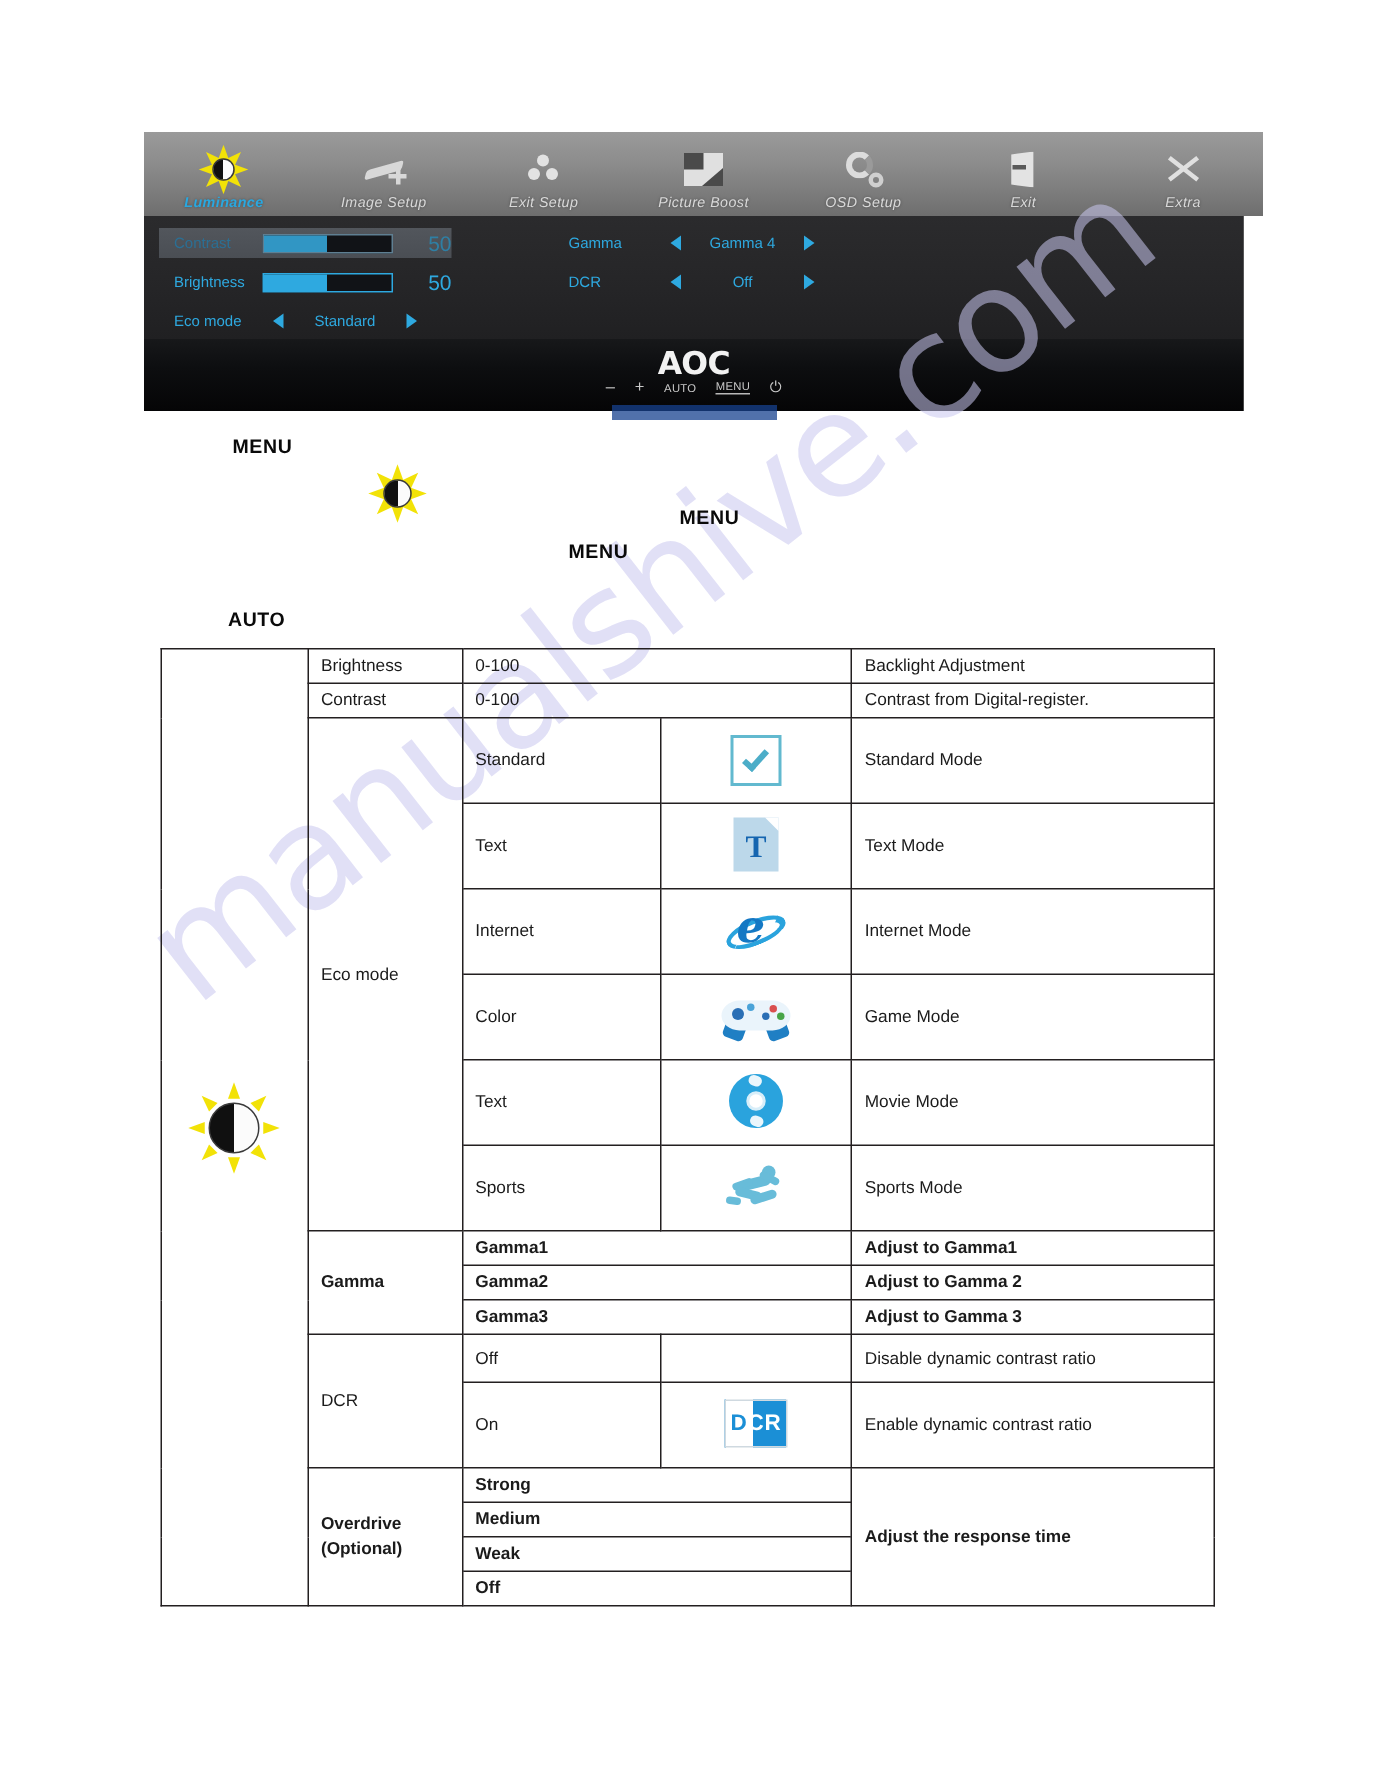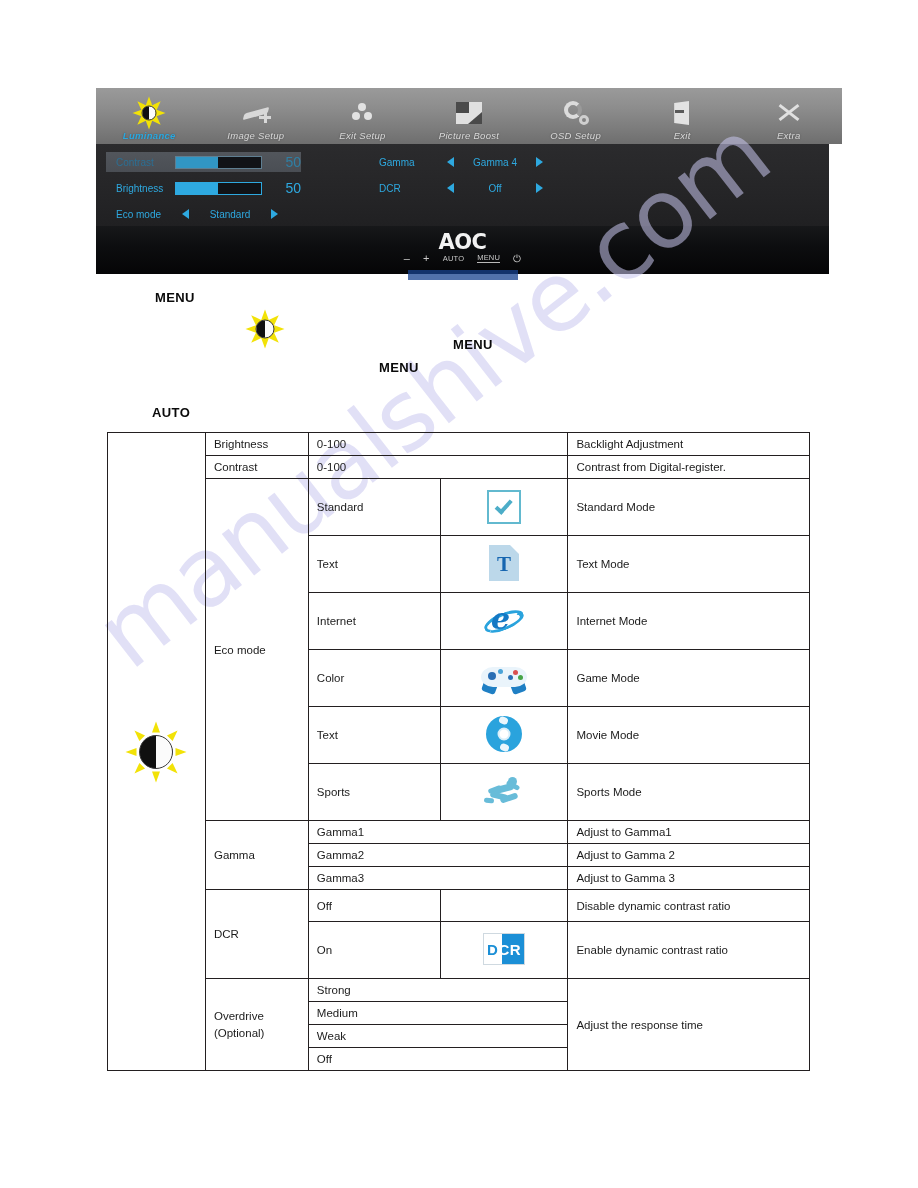--- a/index.html
+++ b/index.html
@@ -221,21 +221,21 @@
     color: #1b1b1b;
     padding: 5px 8px;
     vertical-align: middle;
     background: transparent;
   }
   td.c-icon-main { width: 98px; text-align: center; padding: 0; }
   td.c-feature   { width: 103px; }
   td.c-option    { width: 132px; }
   td.c-pic       { width: 128px; text-align: center; padding: 4px; }
   td.c-desc      { width: 242px; }
-  .thin-row td { padding: 4px 8px; }
+  .thin-row td { padding: 4px 8px; font-weight: bold; }
   .tall { height: 57px; }
   .ovd-line { line-height: 1.45; }
 
   
   .sun-ico { position: relative; display: inline-block; }
   .sun-ico .ray {
     position: absolute; left: 50%; top: 50%;
     width: 0; height: 0;
     border-left: 4.5px solid transparent;
     border-right: 4.5px solid transparent;

